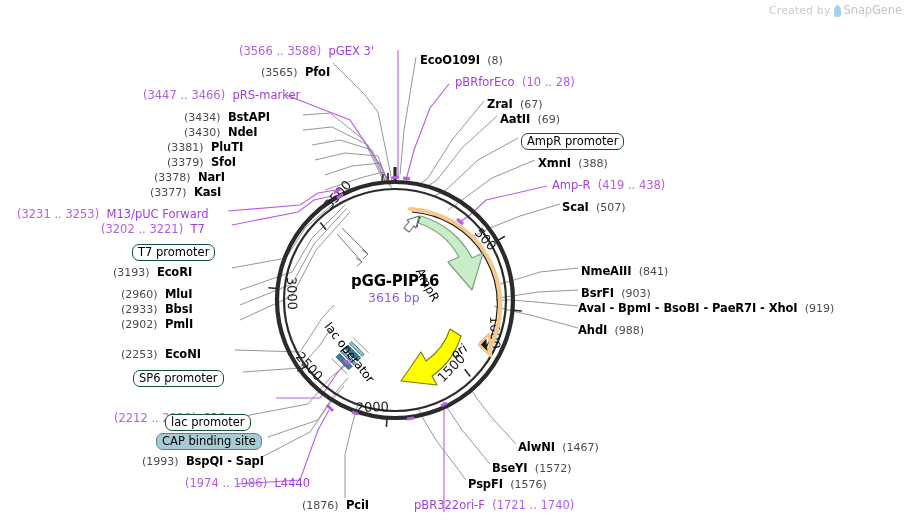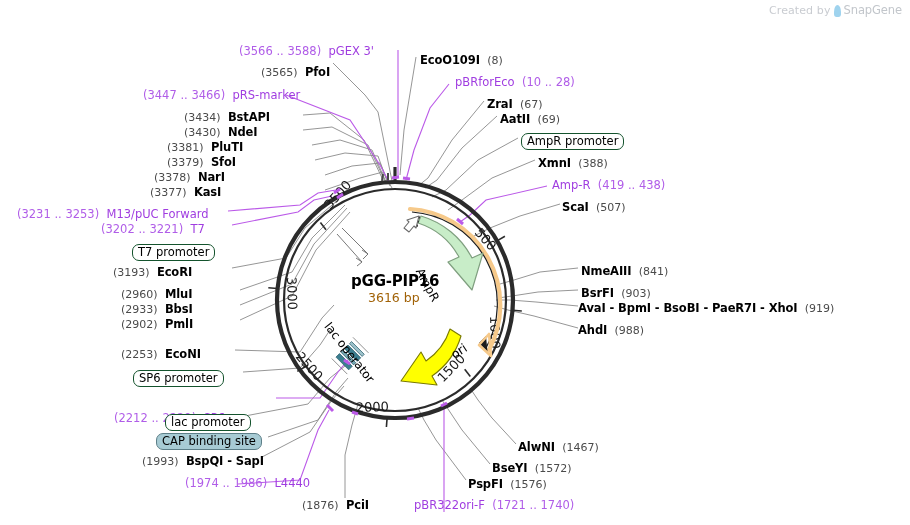--- a/index.html
+++ b/index.html
@@ -105,21 +105,21 @@
     position: absolute;
     font-size: 15px;
     font-weight: bold;
     color: #000;
     white-space: nowrap;
     letter-spacing: -0.2px;
   }
   .plasmid-bp {
     position: absolute;
     font-size: 12.5px;
-    color: #a16207;
+    color: #8b5cf6;
     white-space: nowrap;
     text-align: right;
   }
 </style>
 </head>
 <body>
 
 <div id="stage">
 
   <svg class="mapsvg" viewBox="0 0 910 525">

